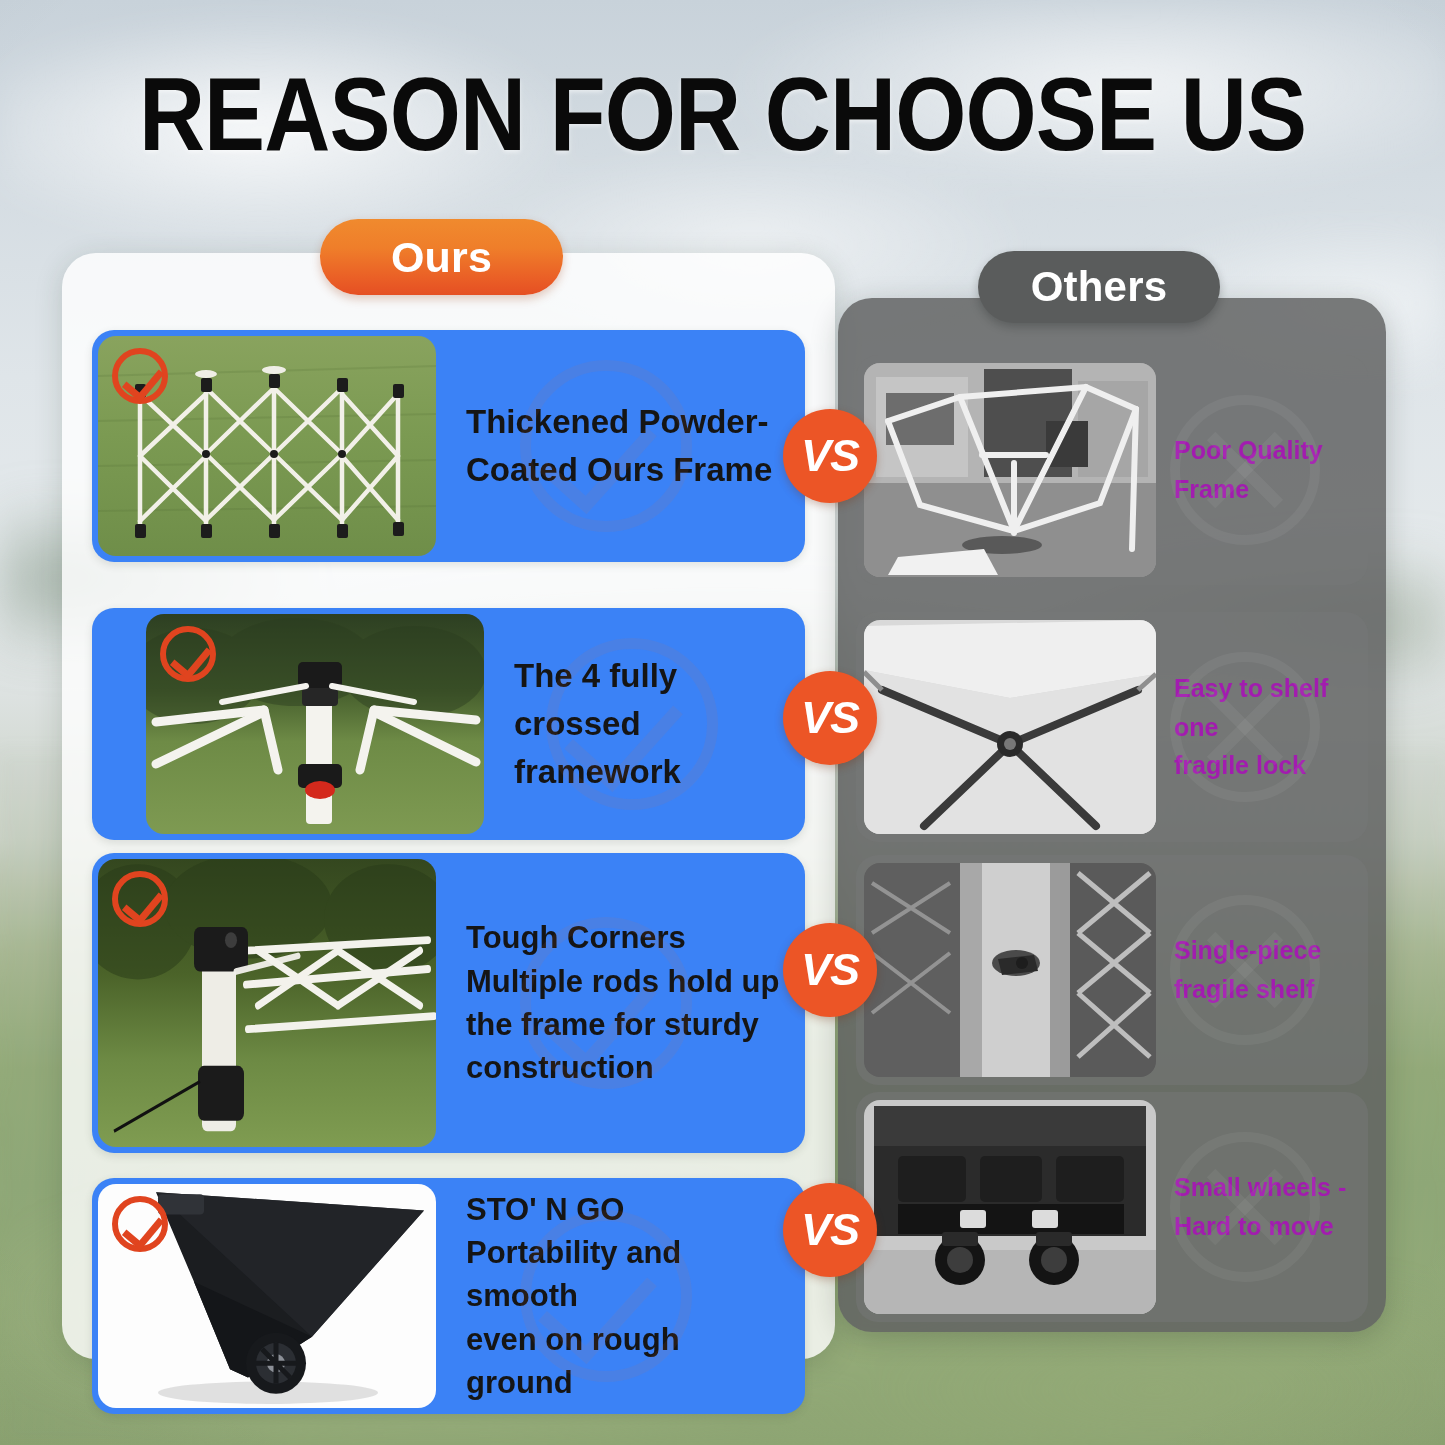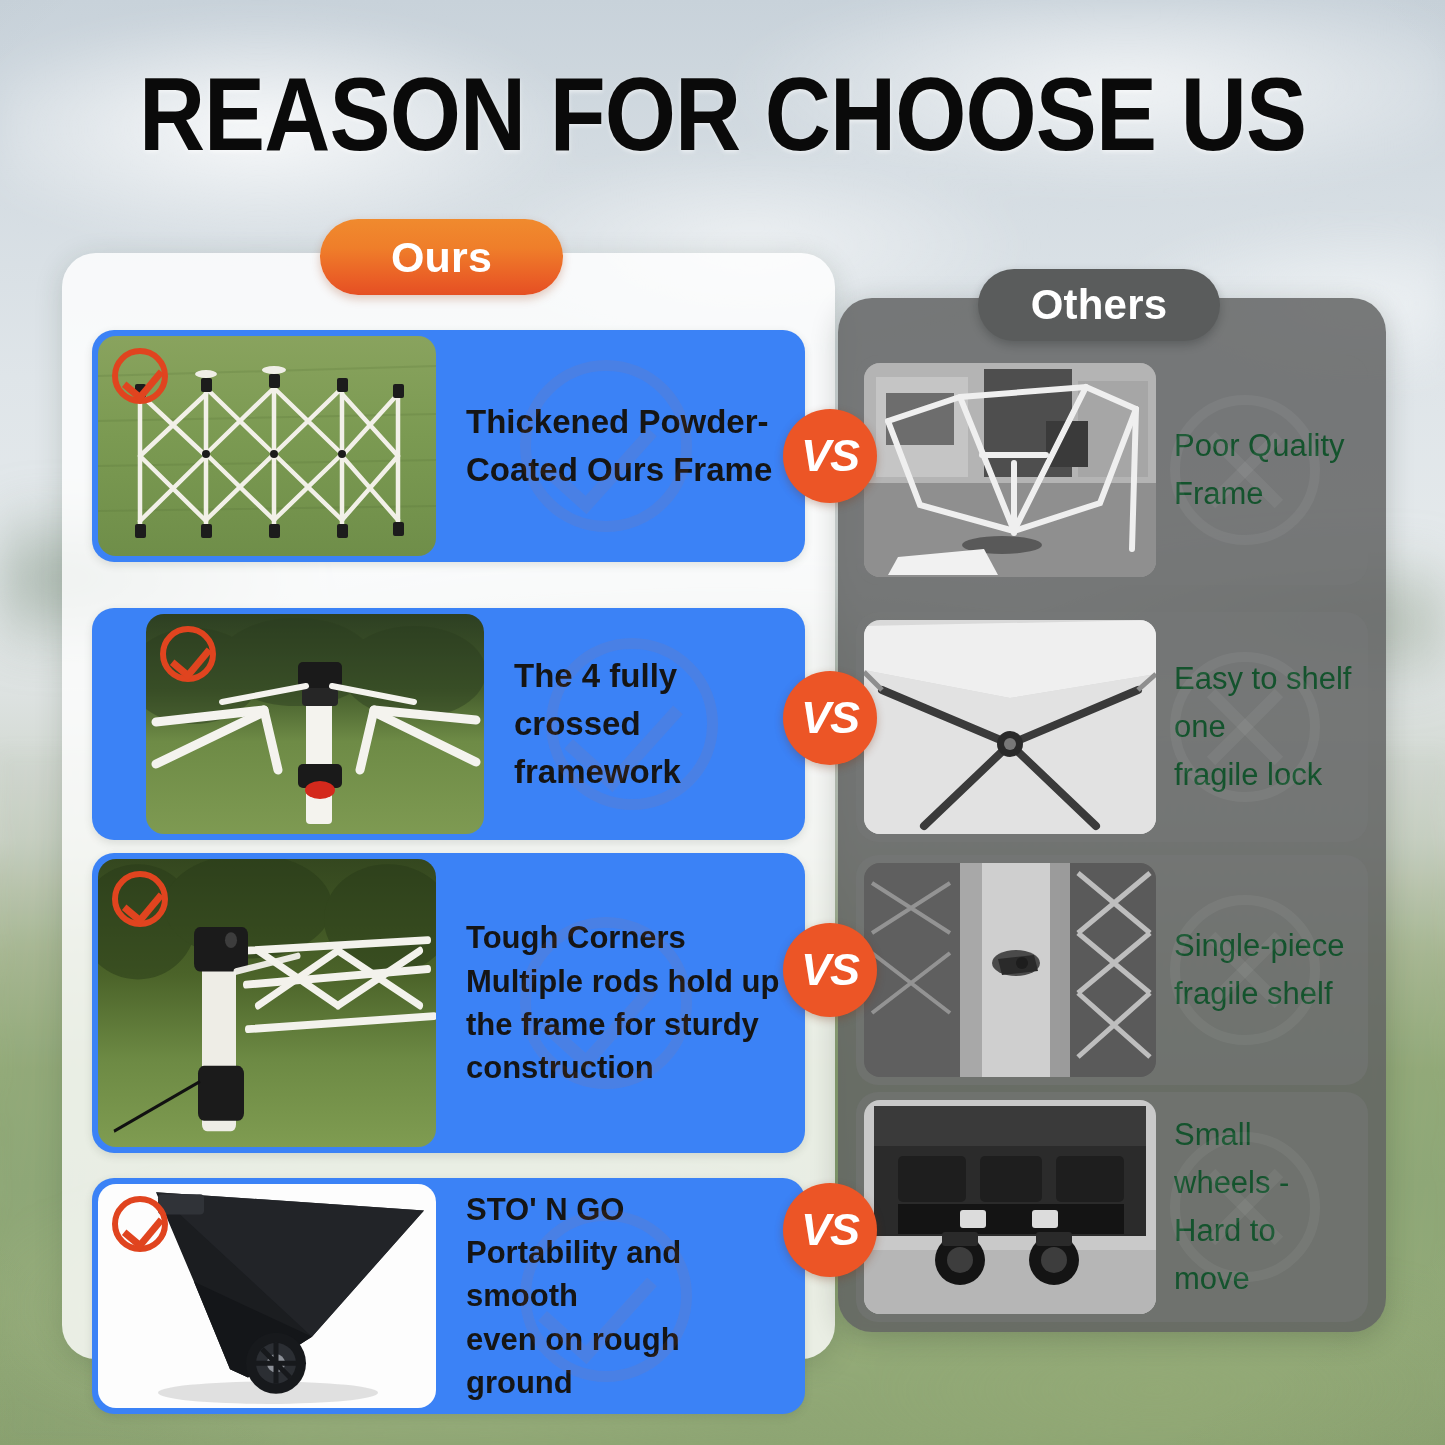--- a/index.html
+++ b/index.html
@@ -123,21 +123,21 @@
     left: 320px;
     top: 219px;
     width: 243px;
     height: 76px;
     font-size: 43px;
     background: linear-gradient(to bottom, #f08a2e 0%, #ef7e2a 38%, #ea5f26 78%, #e54f23 100%);
     box-shadow: 0 4px 10px rgba(160,70,25,.28);
   }
   #others-badge {
     left: 978px;
-    top: 269px;
+    top: 251px;
     width: 242px;
     height: 72px;
     font-size: 42px;
     background: #5a5c5c;
     box-shadow: 0 4px 10px rgba(20,25,25,.25);
   }
 
   
   .ours-row {
     position: absolute;
@@ -270,23 +270,23 @@
     overflow: hidden;
     filter: grayscale(1);
   }
   .others-text {
     flex: 1;
     position: relative;
     display: flex;
     flex-direction: column;
     justify-content: center;
     padding: 0 12px 0 18px;
-    color: #14532d;
-    font-size: 31px;
-    font-weight: 400;
+    color: #a21caf;
+    font-size: 25px;
+    font-weight: 700;
     line-height: 1.55;
     z-index: 2;
   }
   .wm-x {
     position: absolute;
     left: 42%;
     top: 50%;
     width: 150px;
     height: 150px;
     margin: -75px 0 0 -75px;

